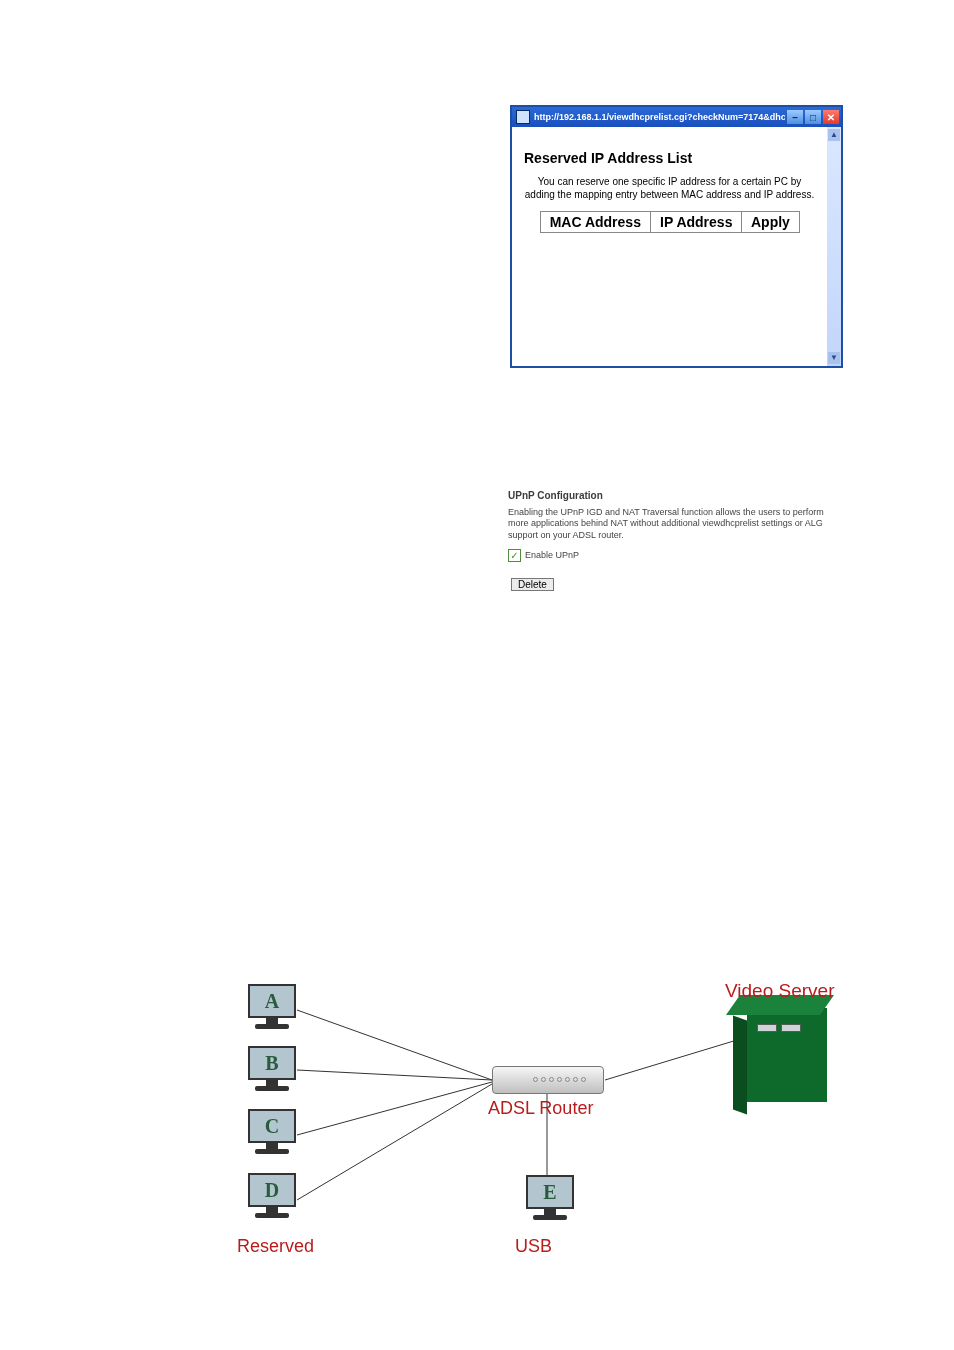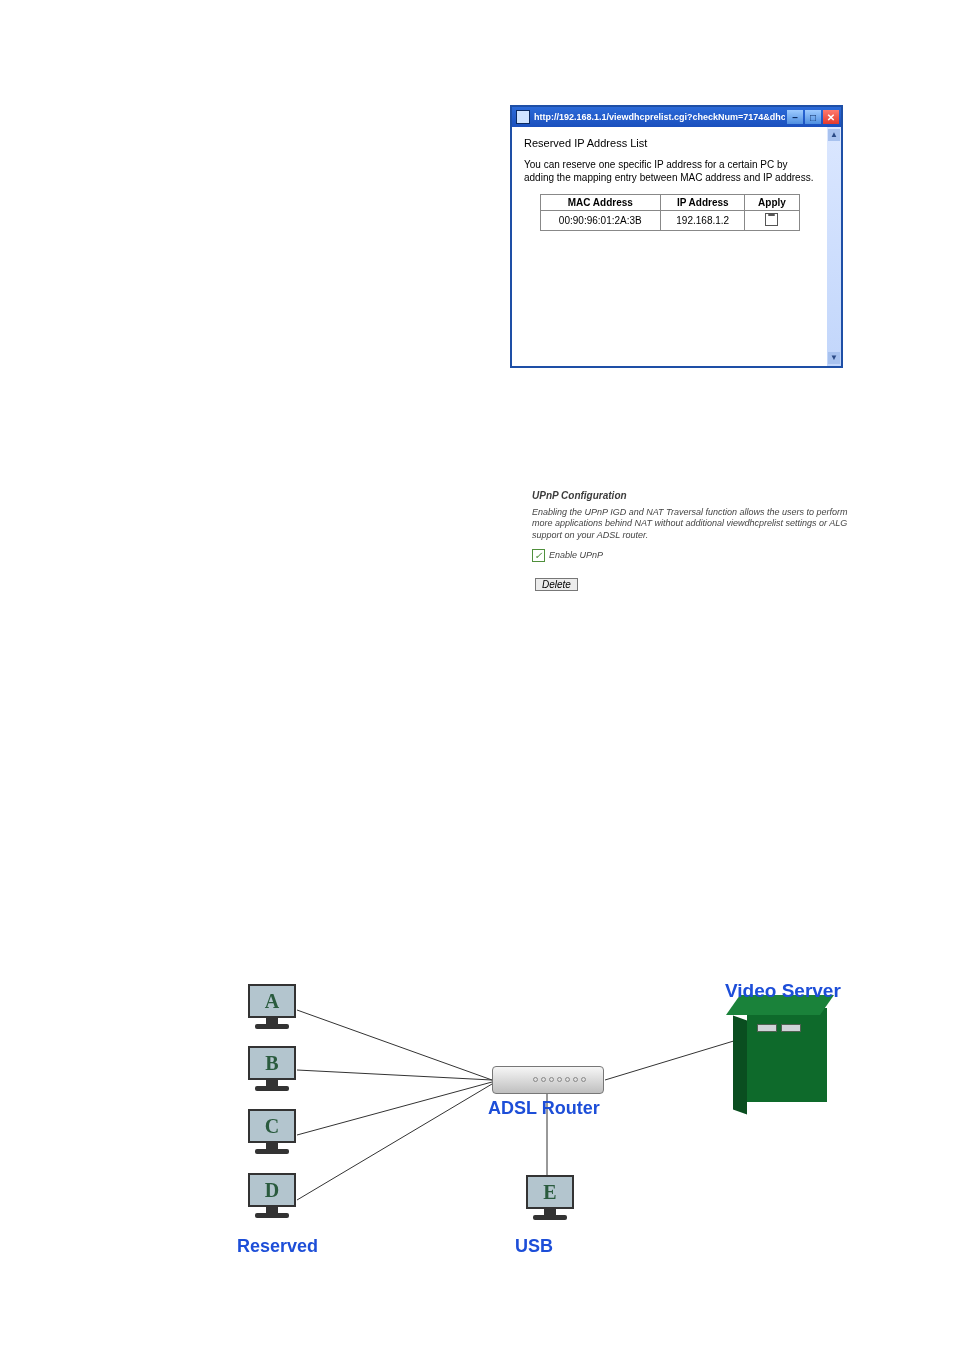--- a/index.html
+++ b/index.html
@@ -75,34 +75,35 @@
   }
   .sc-up, .sc-dn {
     width: 12px; height: 12px;
     background: #a8c2ef;
     font-size: 8px;
     text-align: center;
     line-height: 12px;
     color:#2b4a86;
   }
   .headline {
-    font-weight: normal;
-    font-size: 11px;
-    margin: 0 0 10px 0;
+    font-weight: bold;
+    font-size: 14px;
+    margin: 13px 0 10px 0;
   }
   .intro {
     font-size: 10px;
     line-height: 1.25;
     margin: 0 0 10px 0;
+    text-align: center;
   }
   table.res {
     border-collapse: collapse;
     width: 260px;
     margin: 0 auto 10px auto;
-    font-size: 10px;
+    font-size: 14px;
   }
   table.res th, table.res td {
     border: 1px solid #888;
     padding: 2px 8px;
     text-align: center;
   }
   table.res th { font-weight: bold; }
   .tbl-del {
     width: 11px; height: 11px;
     border: 1px solid #555;
@@ -124,24 +125,23 @@
     border: 1px solid #777;
     background: #ececec;
     padding: 0 6px;
     margin: 0 3px;
     cursor: pointer;
   }
 
   
   .upnp {
     position: absolute;
-    left: 532px;
+    left: 508px;
     top: 490px;
     width: 325px;
-    font-style: italic;
   }
   .upnp h2 {
     font-size: 10px;
     font-weight: bold;
     margin: 0 0 6px 0;
     color:#3c3c3c;
   }
   .upnp p {
     font-size: 9px;
     line-height: 1.25;
@@ -234,22 +234,22 @@
   }
   .server .drv1, .server .drv2 {
     position:absolute; top:16px; width:18px; height:6px;
     background:#cfd4d8; border:1px solid #506052;
   }
   .server .drv1{ left:10px; }
   .server .drv2{ left:34px; }
   .d-label {
     position:absolute;
     font-size:18px;
-    font-weight:bold;
-    color:#1d4ed8;
+    font-weight:normal;
+    color:#b91c1c;
   }
 </style>
 </head>
 <body>
 
 <div class="win">
   <div class="titlebar">
     <span class="tb-doc"></span>
     <span class="tb-url">http://192.168.1.1/viewdhcprelist.cgi?checkNum=7174&amp;dhcpreli...</span>
     <span class="tb-btn tb-min">–</span>
@@ -260,27 +260,20 @@
     <div class="win-content">
       <div class="headline">Reserved IP Address List</div>
       <p class="intro">You can reserve one specific IP address for a certain PC by adding the mapping entry between MAC address and IP address.</p>
       <table class="res">
         <tbody>
             <tr>
           <th>MAC Address</th>
           <th>IP Address</th>
           <th>Apply</th>
         </tr>
-        <tr>
-          <td>00:90:96:01:2A:3B</td>
-          <td>192.168.1.2</td>
-          <td>
-            <span class="tbl-del"></span>
-          </td>
-        </tr>
       </tbody>
         </table>
     </div>
     <div class="win-scroll">
       <span class="sc-up">▲</span>
       <span class="sc-dn">▼</span>
     </div>
   </div>
 </div>
 

